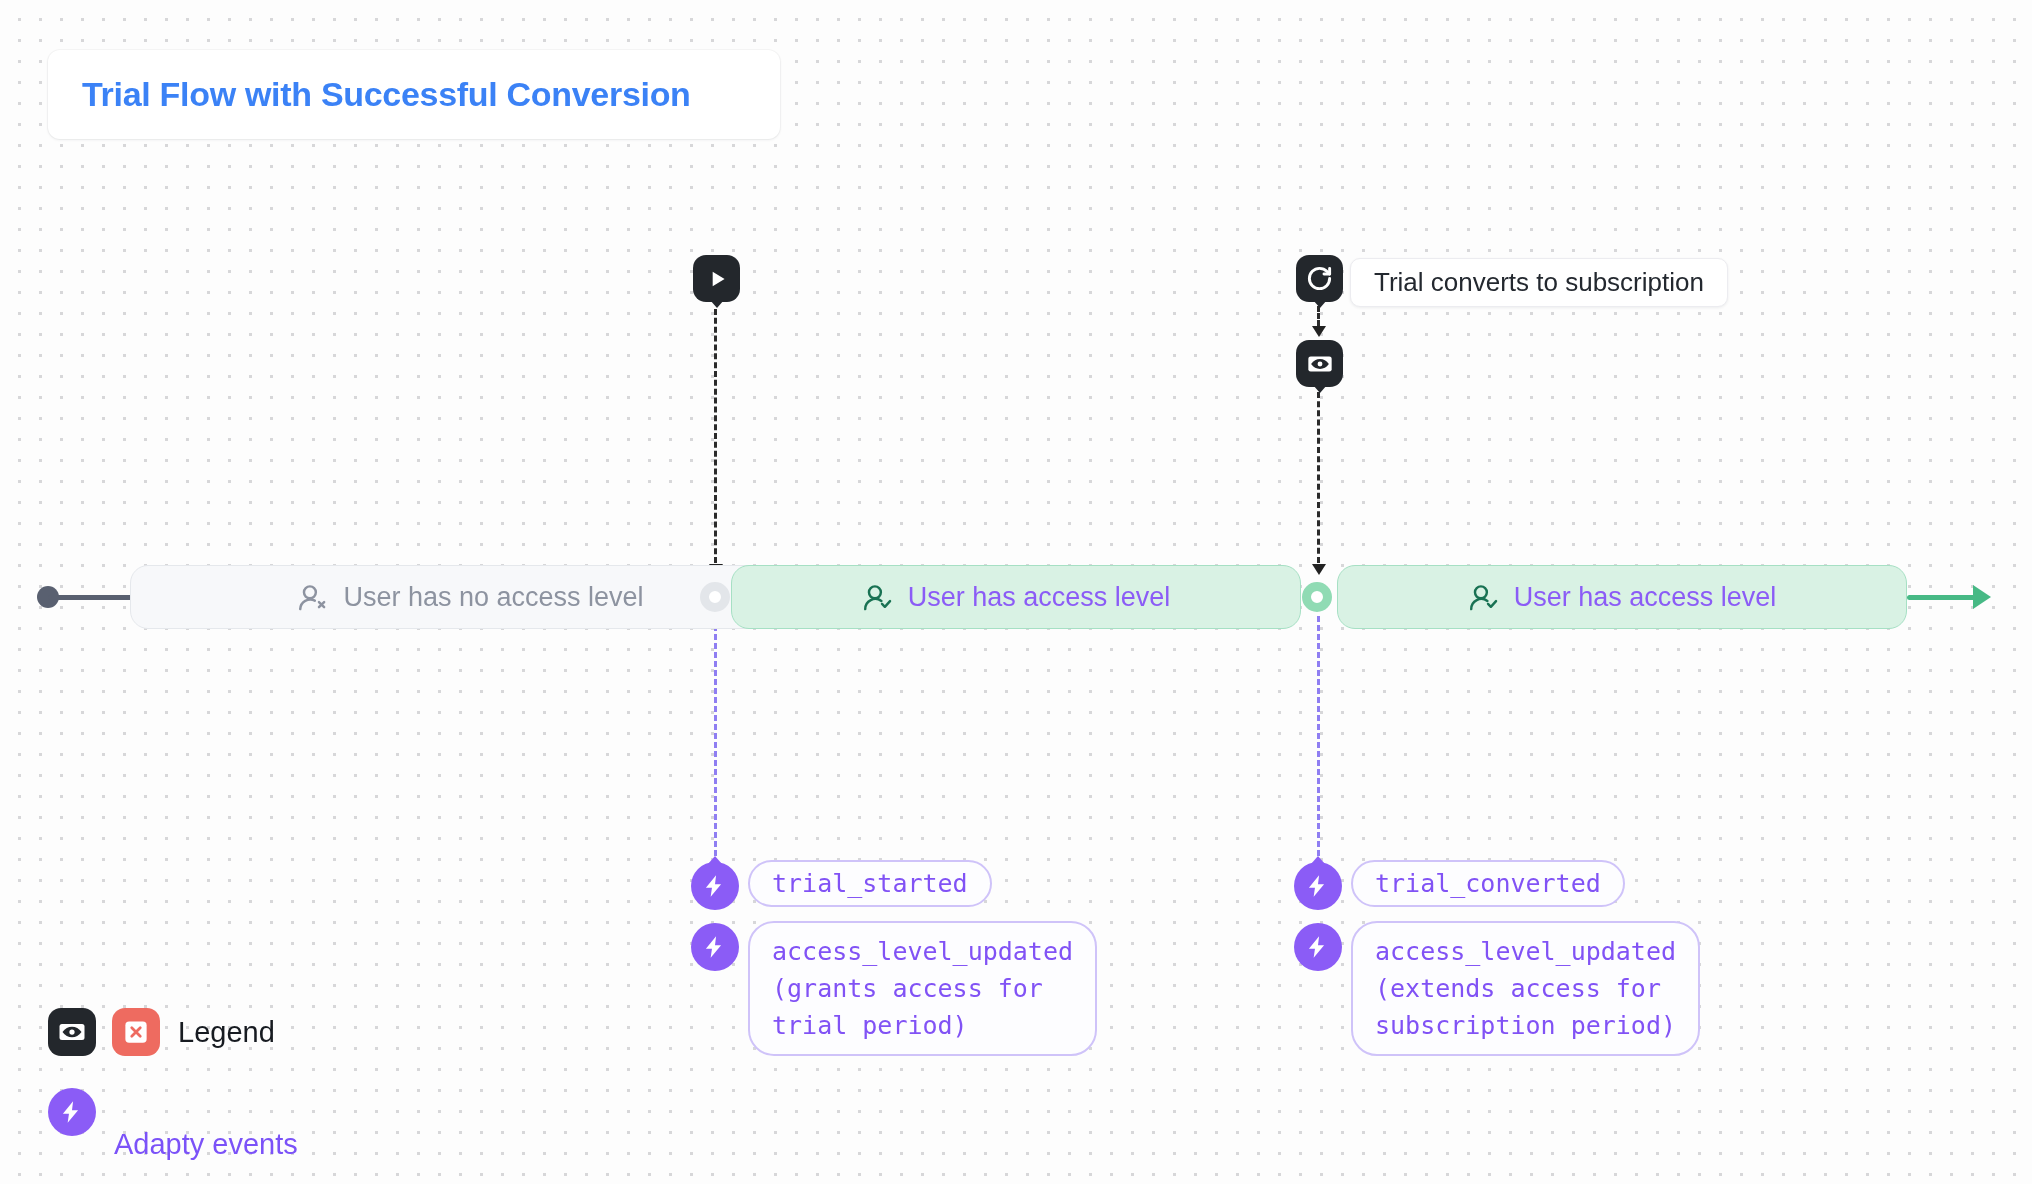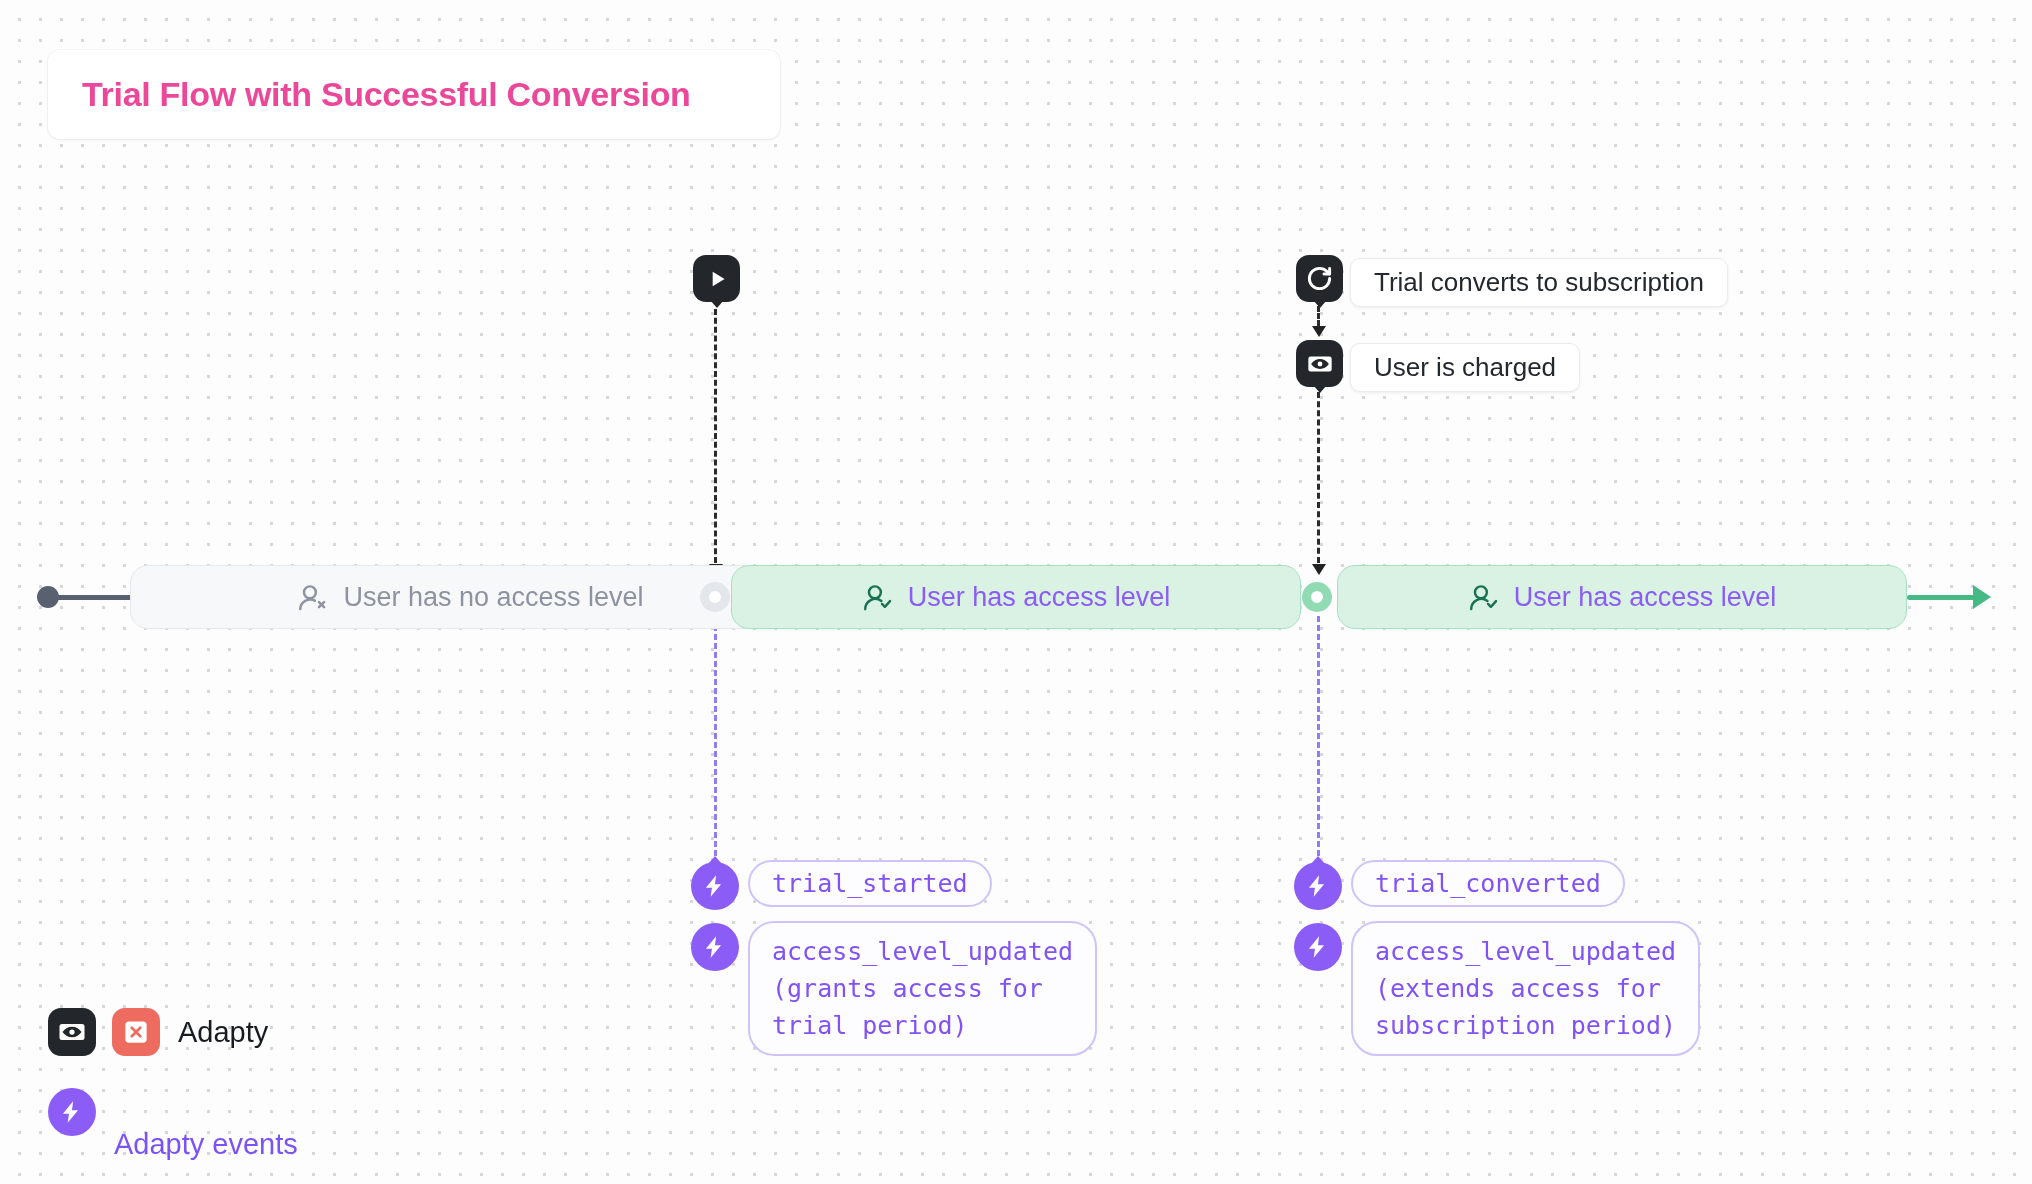--- a/index.html
+++ b/index.html
@@ -18,21 +18,21 @@
   }
   .abs{ position:absolute; }
 
   
   .title-card{
     left:48px; top:50px; width:732px; height:89px;
     background:#ffffff; border-radius:12px;
     box-shadow:0 1px 3px rgba(16,24,40,.07), 0 0 0 1px rgba(16,24,40,.03);
     display:flex; align-items:center; padding-left:34px;
   }
-  .title-card h1{ font-size:34px; font-weight:700; color:#ec4899; letter-spacing:-.3px; }
+  .title-card h1{ font-size:34px; font-weight:700; color:#3b82f6; letter-spacing:-.3px; }
 
   
   .marker-icon{
     width:47px; height:47px; border-radius:13px; background:#23272c;
     display:flex; align-items:center; justify-content:center;
   }
   .marker-icon.pin::after{
     content:""; position:absolute; left:50%; bottom:-6px; transform:translateX(-50%);
     width:0; height:0; border-left:7px solid transparent; border-right:7px solid transparent;
     border-top:8px solid #23272c;
@@ -147,21 +147,20 @@
 
   <div class="abs marker-icon pin" style="left:1296px; top:340px;">
     <span>
       <svg width="28" height="28" viewBox="0 0 24 24">
         <rect x="2" y="5.6" width="20" height="12.8" rx="2" fill="#ffffff"></rect>
         <path d="M4.4 12c2-2.8 4.6-4.2 7.6-4.2s5.6 1.4 7.6 4.2c-2 2.8-4.6 4.2-7.6 4.2S6.4 14.8 4.4 12Z" fill="#23272c"></path>
         <circle cx="12" cy="12" r="2.1" fill="#ffffff"></circle>
       </svg>
     </span>
   </div>
-  <div class="abs marker-label" style="left:1350px; top:343px;">User is charged</div>
 
   <div class="abs start-dot" style="left:37px; top:586px;"></div>
   <div class="abs start-line" style="left:48px; top:595px; width:84px;"></div>
 
   <div class="abs tl-box gray" style="left:130px; top:565px; width:681px;">
     <span>
       <svg width="31" height="31" viewBox="0 0 24 24" fill="none" stroke="#8d93a0" stroke-width="1.9" stroke-linecap="round" stroke-linejoin="round">
         <circle cx="10" cy="8" r="4.6"></circle>
         <path d="M2.5 21a7.8 7.8 0 0 1 11.3-6.6"></path>
         <path d="m17 15.5 4 4"></path>
@@ -245,21 +244,21 @@
       <path d="M4.4 12c2-2.8 4.6-4.2 7.6-4.2s5.6 1.4 7.6 4.2c-2 2.8-4.6 4.2-7.6 4.2S6.4 14.8 4.4 12Z" fill="#23272c"></path>
       <circle cx="12" cy="12" r="2.1" fill="#ffffff"></circle>
     </svg>
   </div>
   <div class="abs legend-sq red" style="left:112px; top:1008px;">
     <svg width="30" height="30" viewBox="0 0 24 24">
       <rect x="3.5" y="3.5" width="17" height="17" rx="3" fill="#ffffff"></rect>
       <path d="m8.6 8.6 6.8 6.8M15.4 8.6l-6.8 6.8" stroke="#ee6b60" stroke-width="2.2" stroke-linecap="round"></path>
     </svg>
   </div>
-  <div class="abs legend-text" style="left:178px; top:1016px;">Adapty</div>
+  <div class="abs legend-text" style="left:178px; top:1016px;">Legend</div>
 
   <div class="abs bolt-circle" style="left:48px; top:1088px;">
     <svg width="26" height="26" viewBox="0 0 24 24">
         <path d="M13 2 3.6 13.6h5.6L8 22l9.6-11.6h-5.6z" fill="#ffffff"></path>
       </svg>
   </div>
   <div class="abs legend-text purple" style="left:114px; top:1096px;margin-top:32px;">Adapty events</div>
 
 </div>
 

